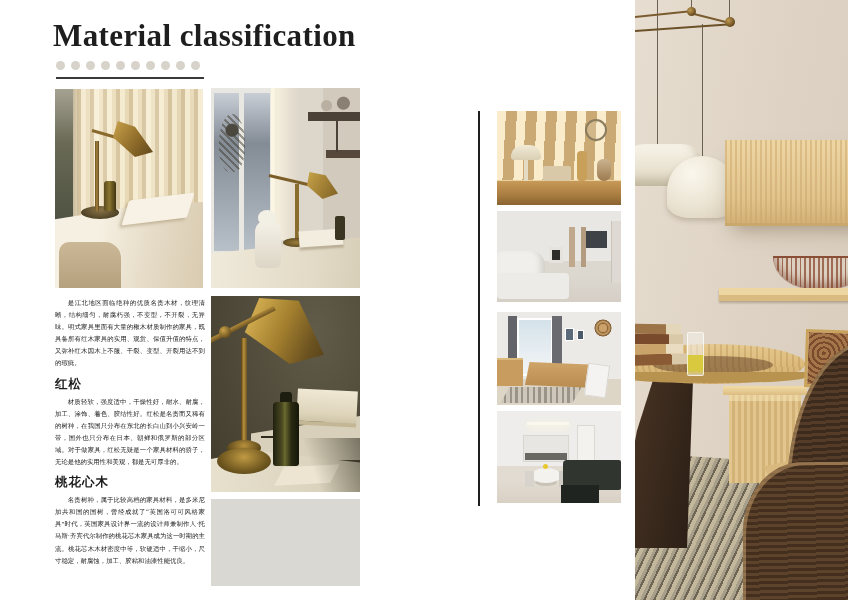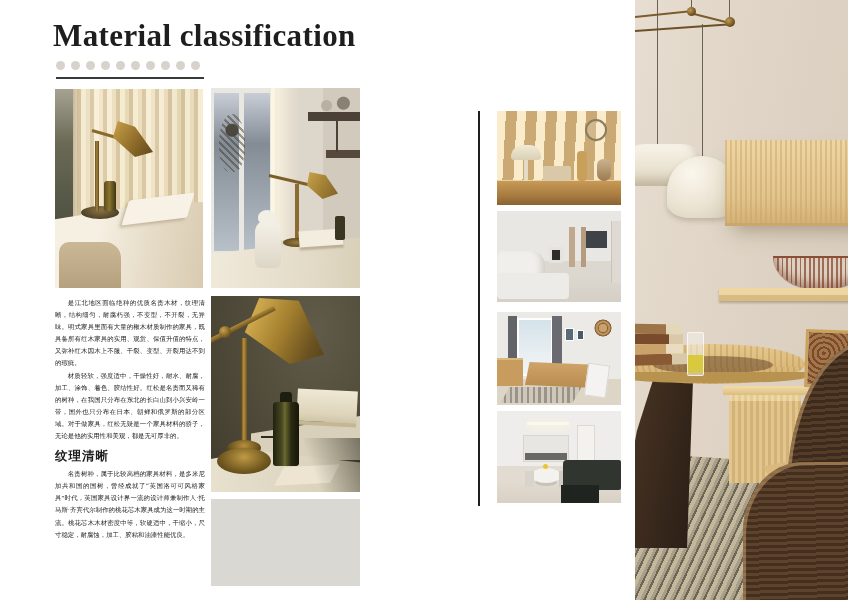--- a/index.html
+++ b/index.html
@@ -253,22 +253,23 @@
     <div class="ph base1"></div>
     <div class="ph neck"></div>
     <div class="ph bottle"></div>
     <div class="ph shadow"></div>
   </div>
 
   <div id="grayblock" class="abs"></div>
 
   <div id="textcol" class="abs">
     <p>是江北地区面临绝种的优质名贵木材，纹理清晰，结构细匀，耐腐朽强，不变型，不开裂，无异味。明式家具里面有大量的楸木材质制作的家具，既具备所有红木家具的实用、观赏、保值升值的特点，又弥补红木因木上不服、干裂、变型、开裂用达不到的瑕疵。</p>
+    <h3>红松</h3>
     <p>材质轻软，强度适中，干燥性好，耐水、耐腐，加工、涂饰、着色、胶结性好。红松是名贵而又稀有的树种，在我国只分布在东北的长白山到小兴安岭一带，国外也只分布在日本、朝鲜和俄罗斯的部分区域。对于做家具，红松无疑是一个家具材料的骄子，无论是他的实用性和美观，都是无可厚非的。</p>
-    <h3>纹理清晰</h3>
+    <h3>桃花心木</h3>
     <p>名贵树种，属于比较高档的家具材料，是多米尼加共和国的国树，曾经成就了“英国洛可可风格家具”时代，英国家具设计界一流的设计师兼制作人·托马斯·齐宾代尔制作的桃花芯木家具成为这一时期的主流。桃花芯木木材密度中等，软硬适中，干缩小，尺寸稳定，耐腐蚀，加工、胶粘和油漆性能优良。</p>
   </div>
 
   <div id="vline" class="abs"></div>
 
   <div id="s1" class="small">
     <div class="ph stripes"></div>
     <div class="ph sideboard"></div>
     <div class="ph cap"></div>
     <div class="ph stem"></div>

